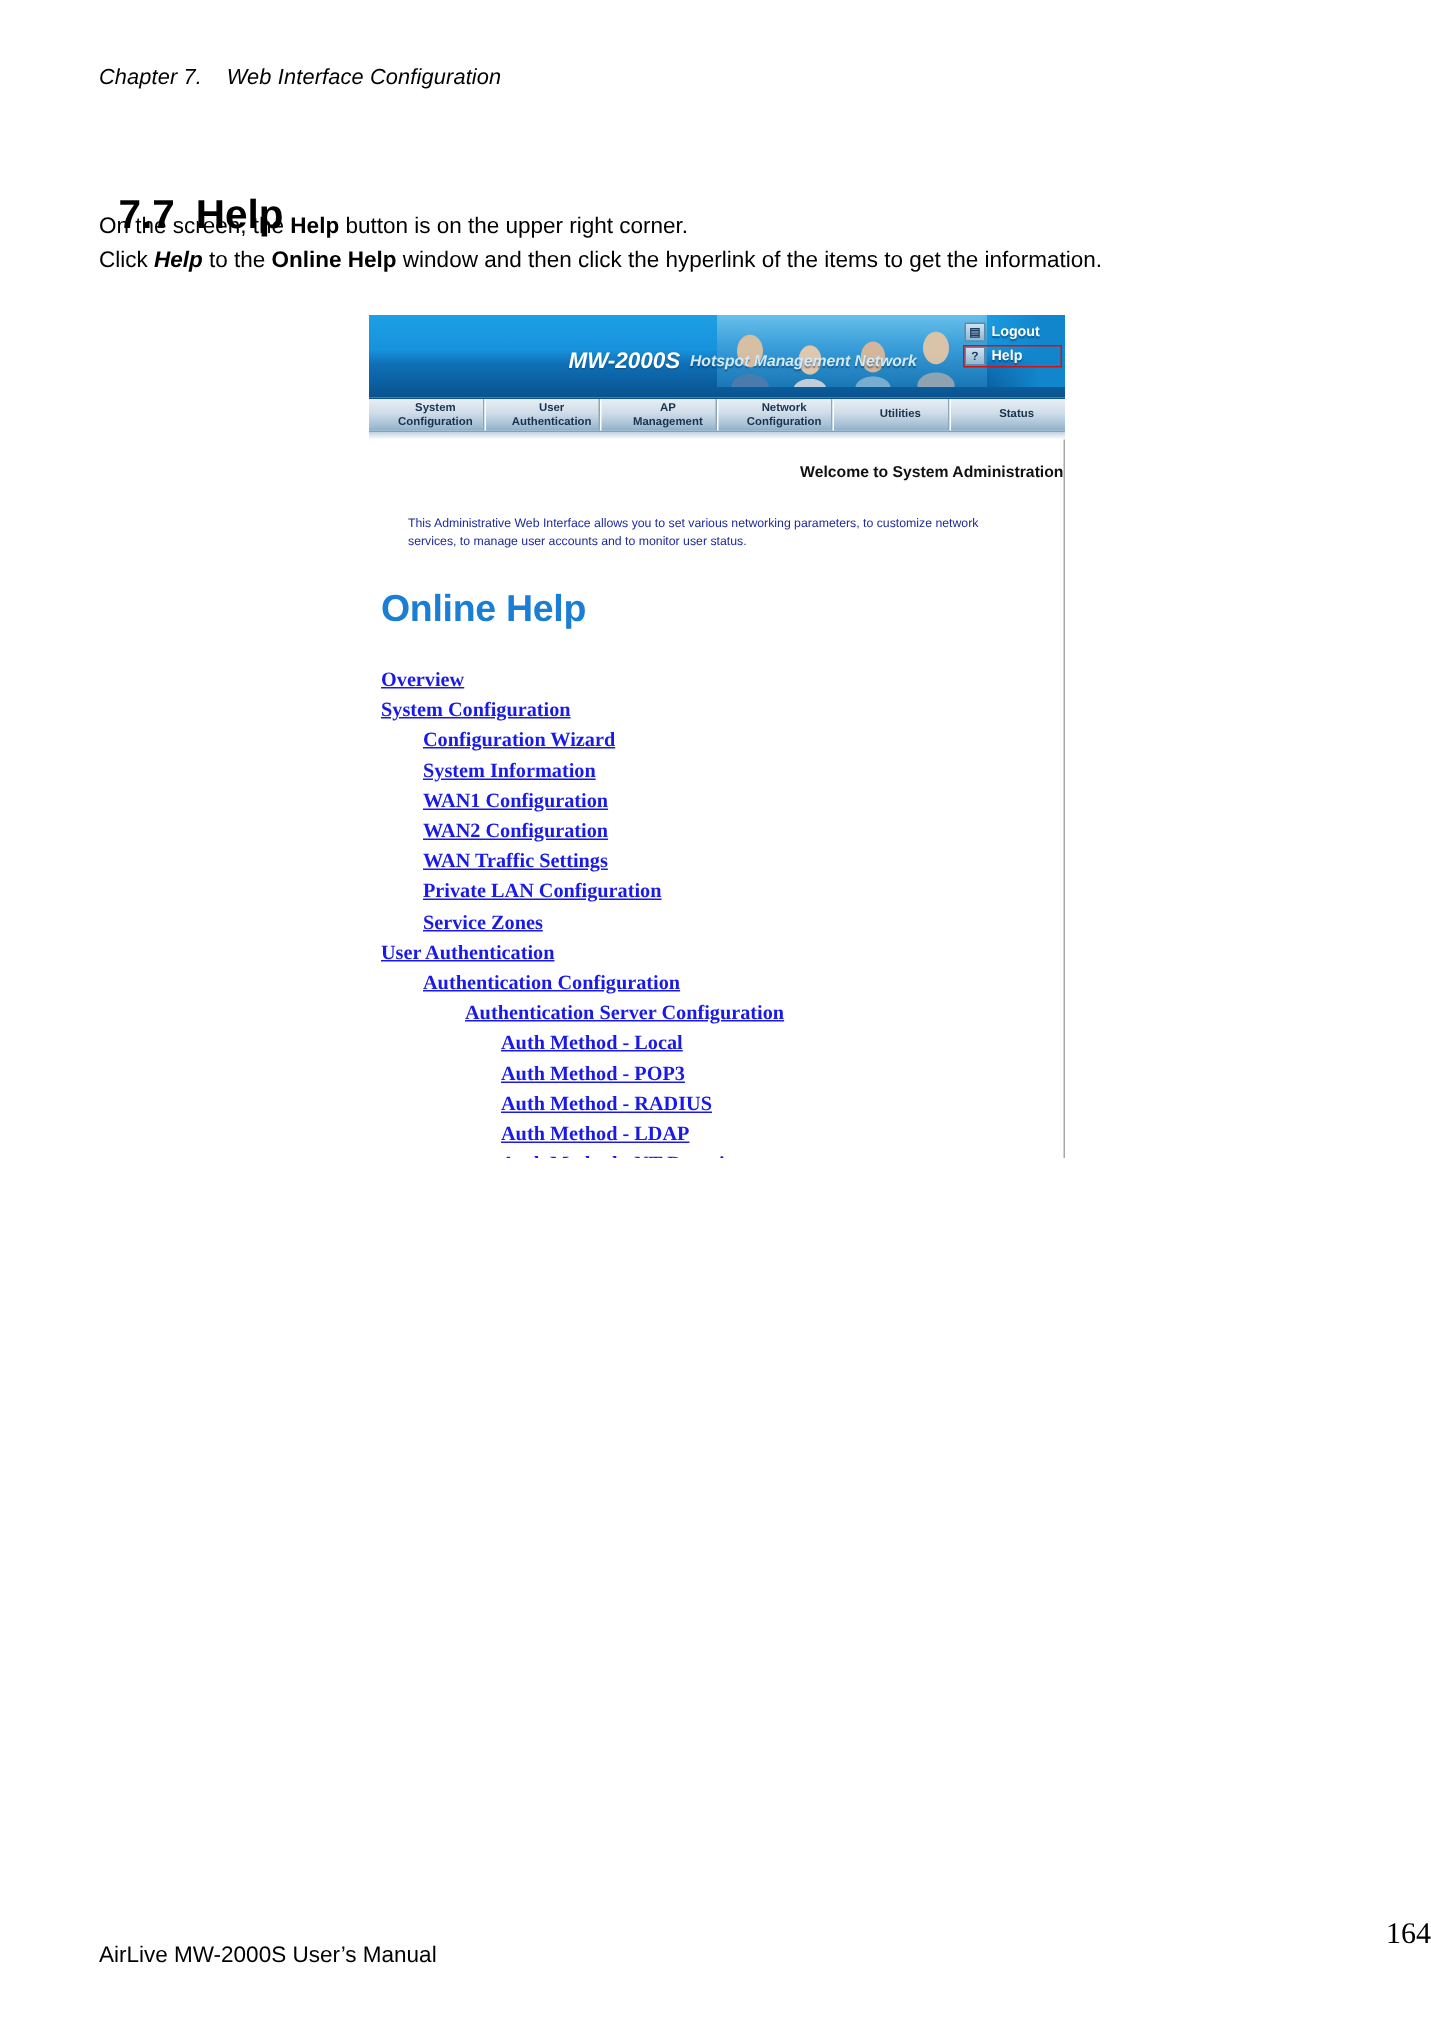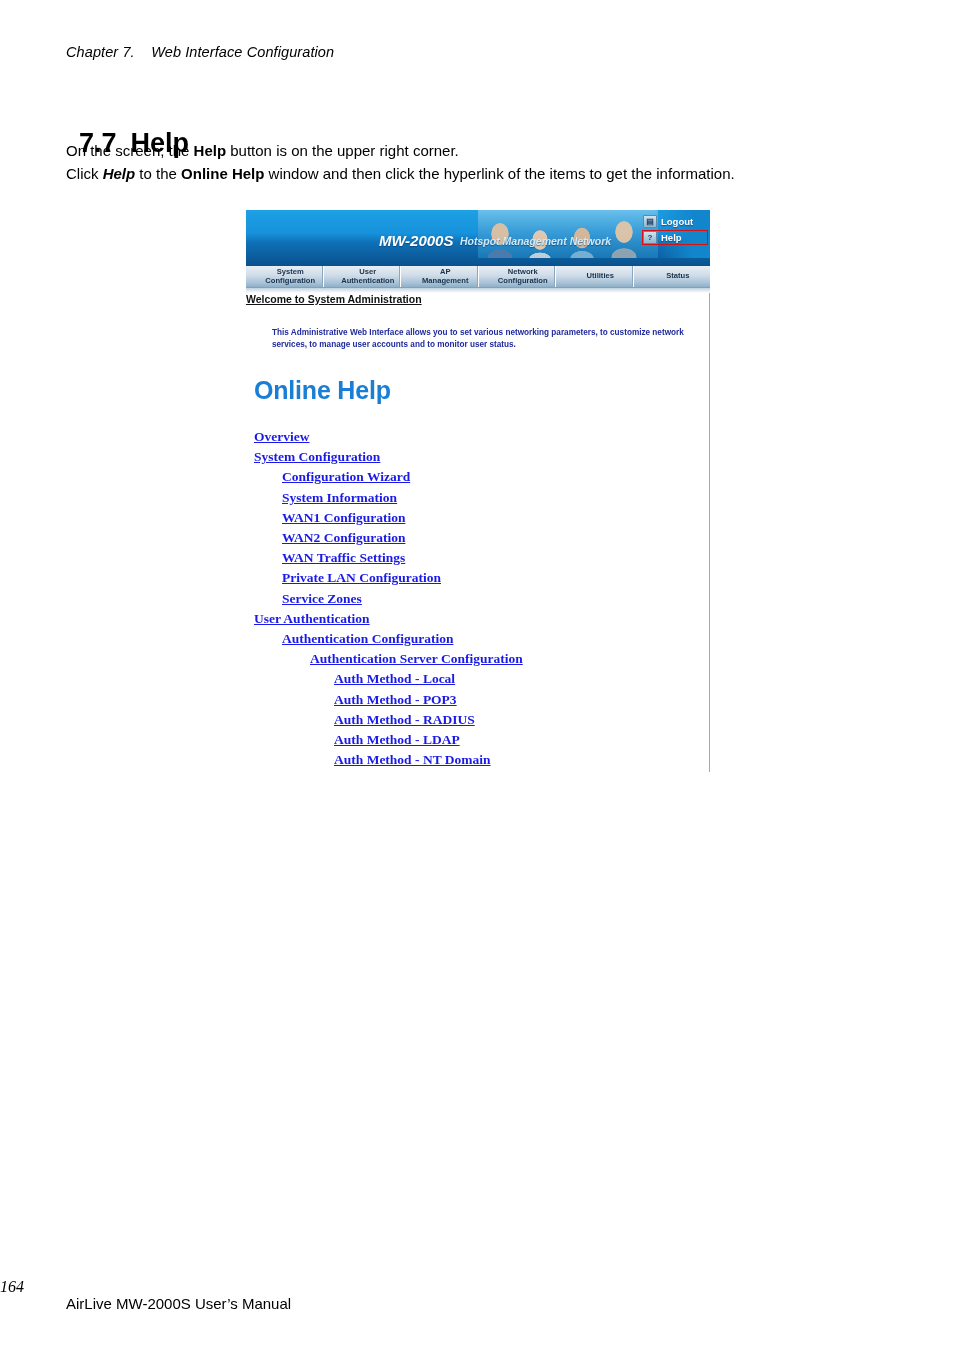--- a/index.html
+++ b/index.html
@@ -44,24 +44,23 @@
   }
   .body-line.l1 { top: 142px; }
   .body-line.l2 { top: 165px; }
   .body-line b { font-weight: bold; }
   .body-line i.bi { font-weight: bold; font-style: italic; }
 
   .page-number {
     position: absolute;
     left: 0; right: 0;
     top: 1278px;
-    text-align: left;
+    text-align: right;
     font-family: "Liberation Serif", serif;
-    font-size: 16px;
-    font-style: italic;
+    font-size: 20px;
   }
   .footer-note {
     position: absolute;
     left: 66px;
     top: 1295px;
     font-size: 15px;
     white-space: pre;
   }
 
   
@@ -254,33 +253,33 @@
   }
 
   
   .content {
     position: relative;
     height: 486px;
     background: #ffffff;
     border-right: 1px solid #a8a8a8;
   }
   .welcome {
-    text-align: left;
+    text-align: right;
     font-size: 10.5px;
     font-weight: bold;
     color: #111111;
-    white-space: pre;
-    text-decoration: underline;
+    padding-top: 16px;
+    white-space: pre;
   }
   .intro {
     margin: 22px 24px 0 26px;
     font-size: 8.2px;
     line-height: 11.5px;
     color: #1f2a9c;
-    font-weight: bold;
+    font-weight: normal;
   }
   .online-help-title {
     margin: 26px 0 0 8px;
     font-size: 25px;
     font-weight: bold;
     color: #1a7fd4;
     white-space: pre;
     letter-spacing: -0.2px;
   }
   .links {

